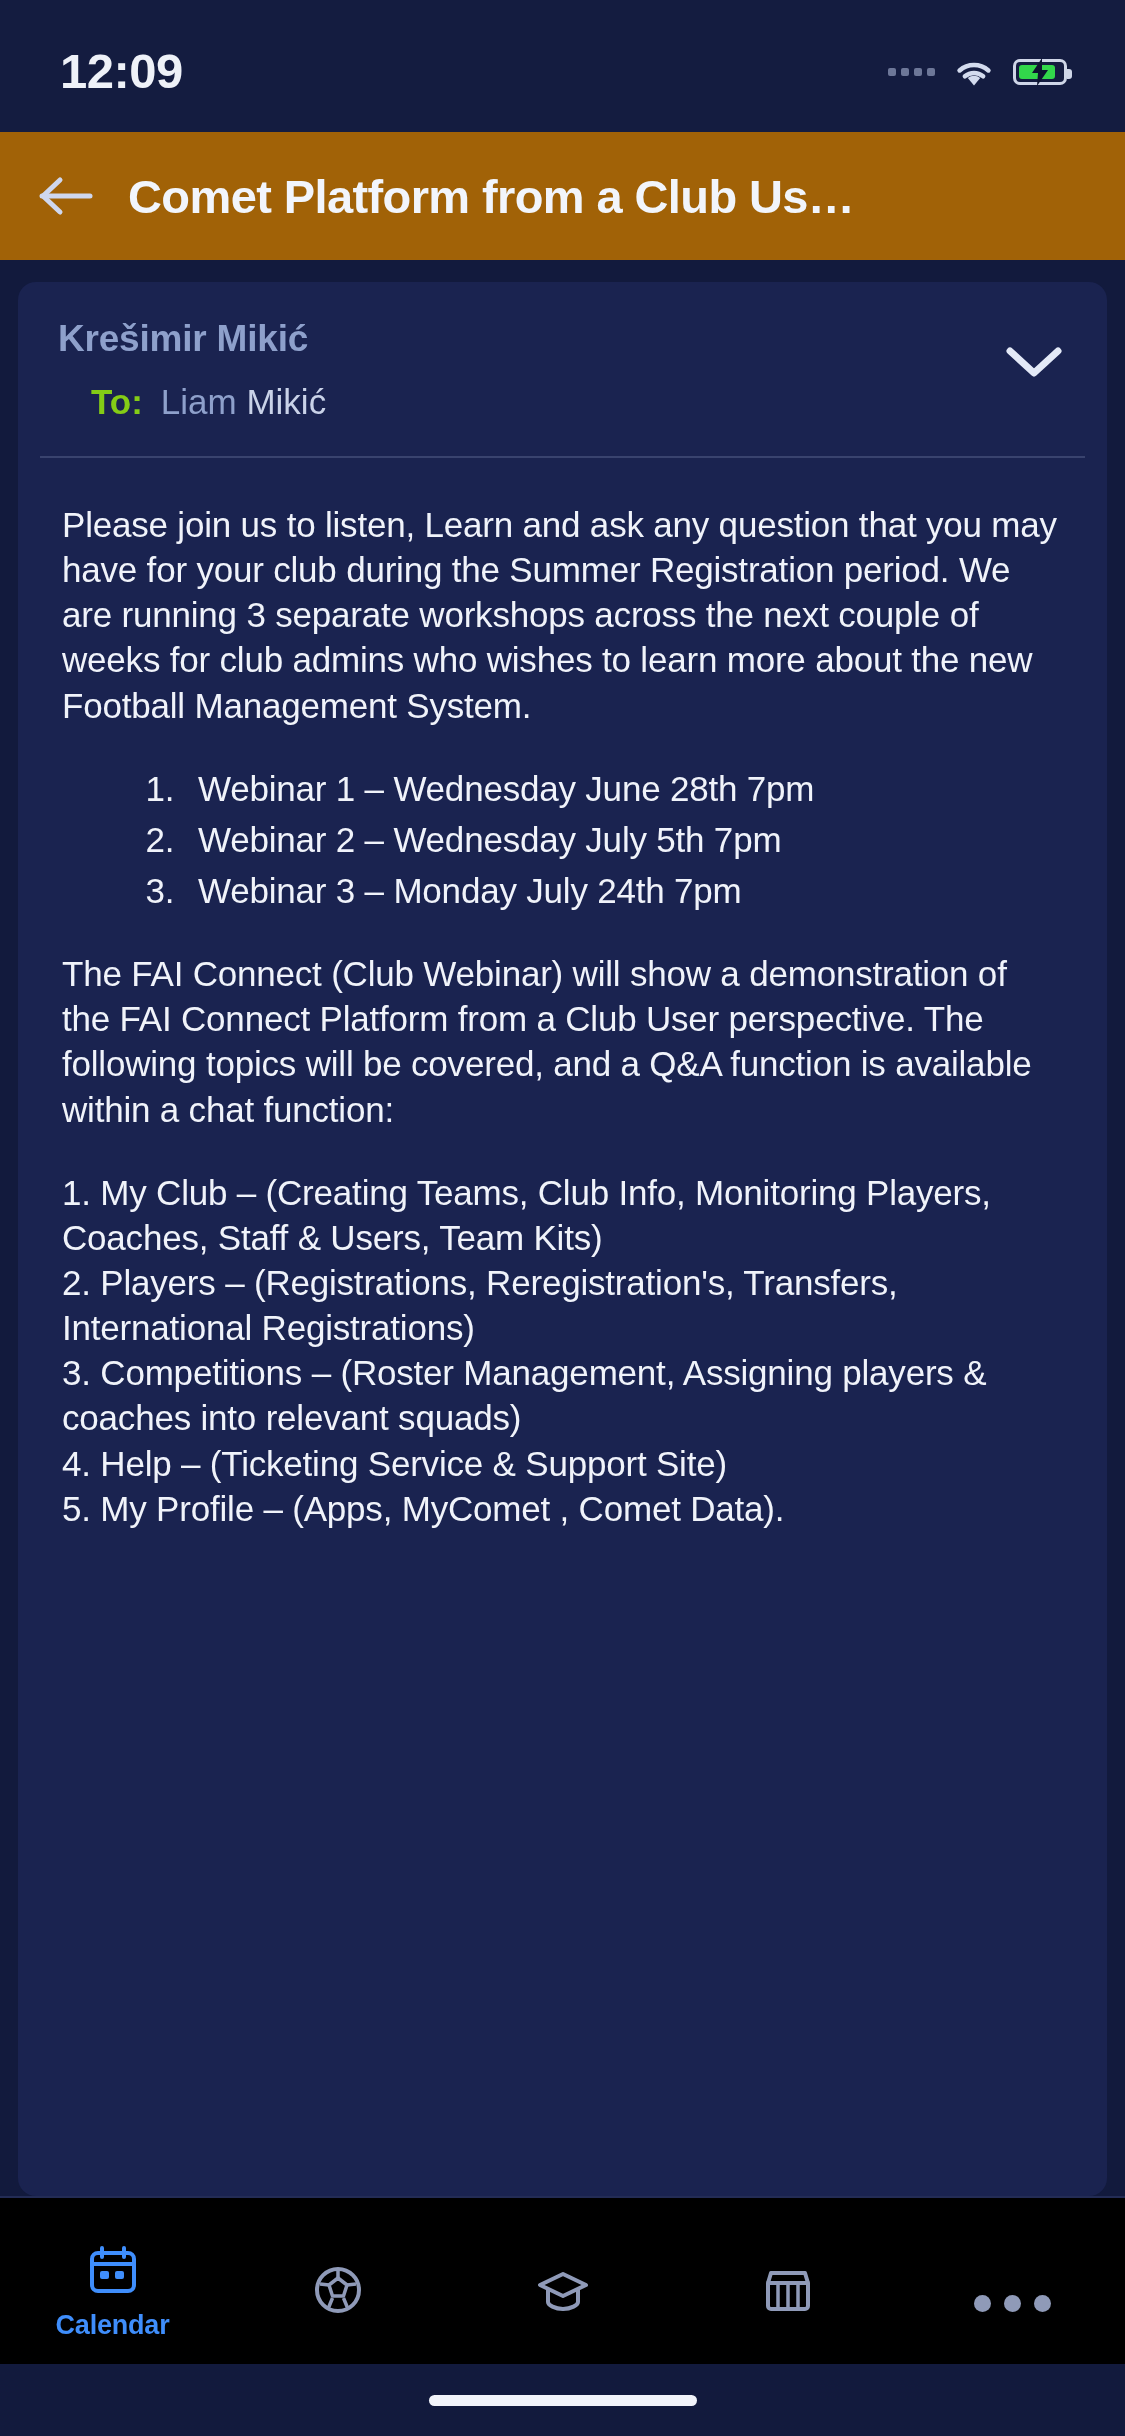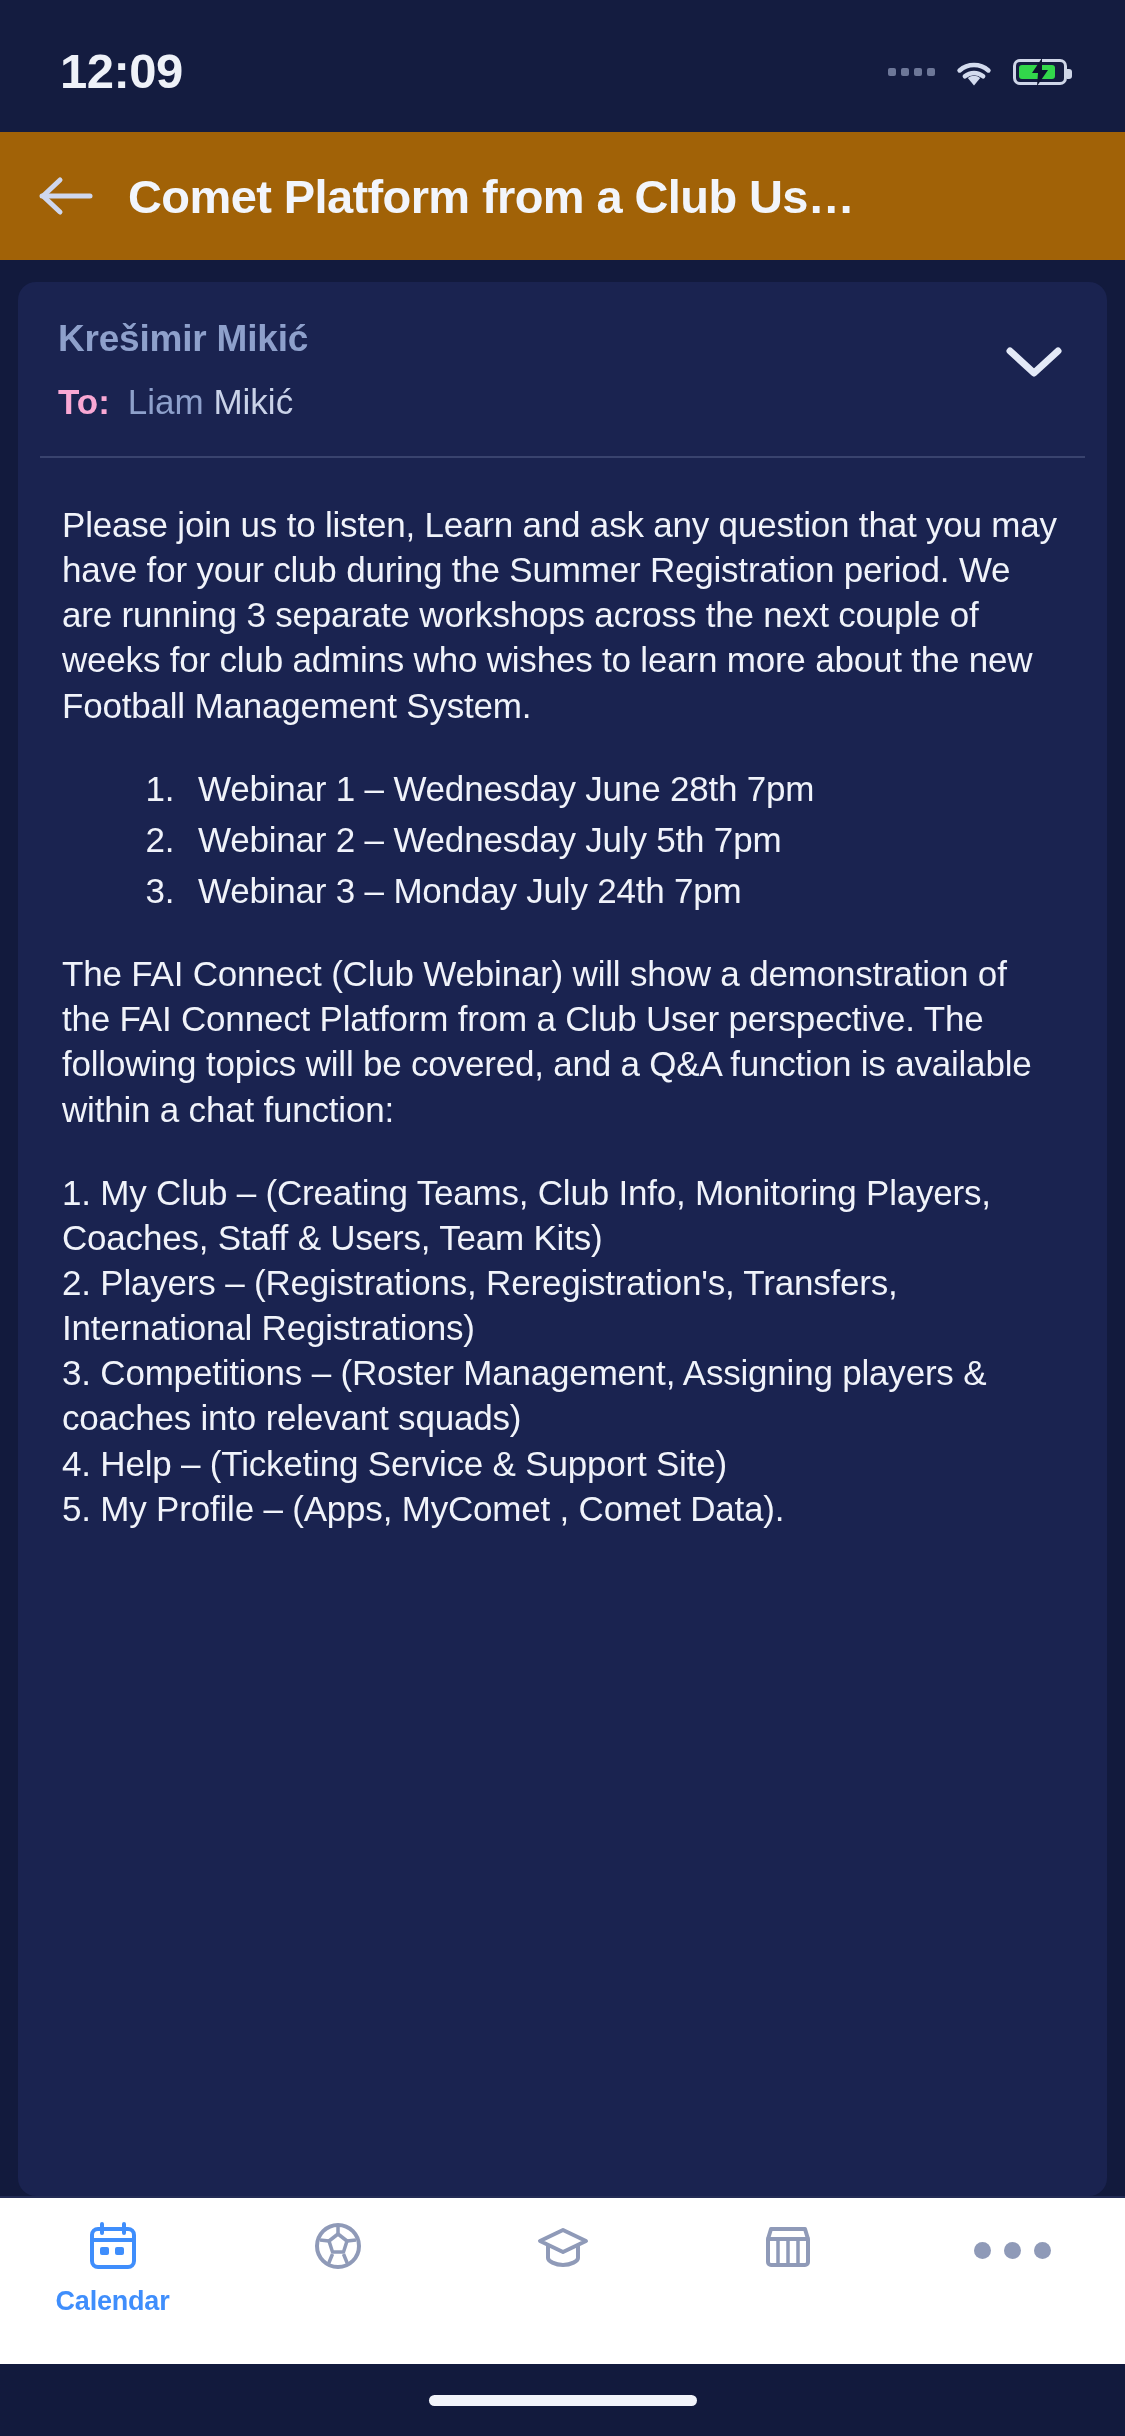--- a/index.html
+++ b/index.html
@@ -138,21 +138,22 @@
   }
   .to-row {
     margin-top: 22px;
     display: flex;
     align-items: baseline;
     gap: 18px;
   }
   .to-label {
     font-size: 35px;
     font-weight: 700;
-    color: #f9a8d4;
+    color: #84cc16;
+    margin-left: 33px;
   }
   .to-name {
     font-size: 35px;
     font-weight: 500;
     color: #8ea0cb;
   }
   .to-name .last { color: #c9d2e8; }
   .chevron {
     position: absolute;
     right: 44px;
@@ -189,24 +190,24 @@
     content: counter(w) ".";
     width: 76px;
     margin-left: 60px;
     flex: 0 0 76px;
   }
   .body .lines div { margin: 0; }
 
   
   .tabbar {
     flex: 0 0 168px;
-    background: #ffffff;
+    background: #000000;
     border-top: 2px solid #232c55;
     display: flex;
-    align-items: flex-start;
+    align-items: center;
     padding-top: 22px;
   }
   .tab {
     flex: 1 1 20%;
     display: flex;
     flex-direction: column;
     align-items: center;
     gap: 10px;
   }
   .tab-label {

